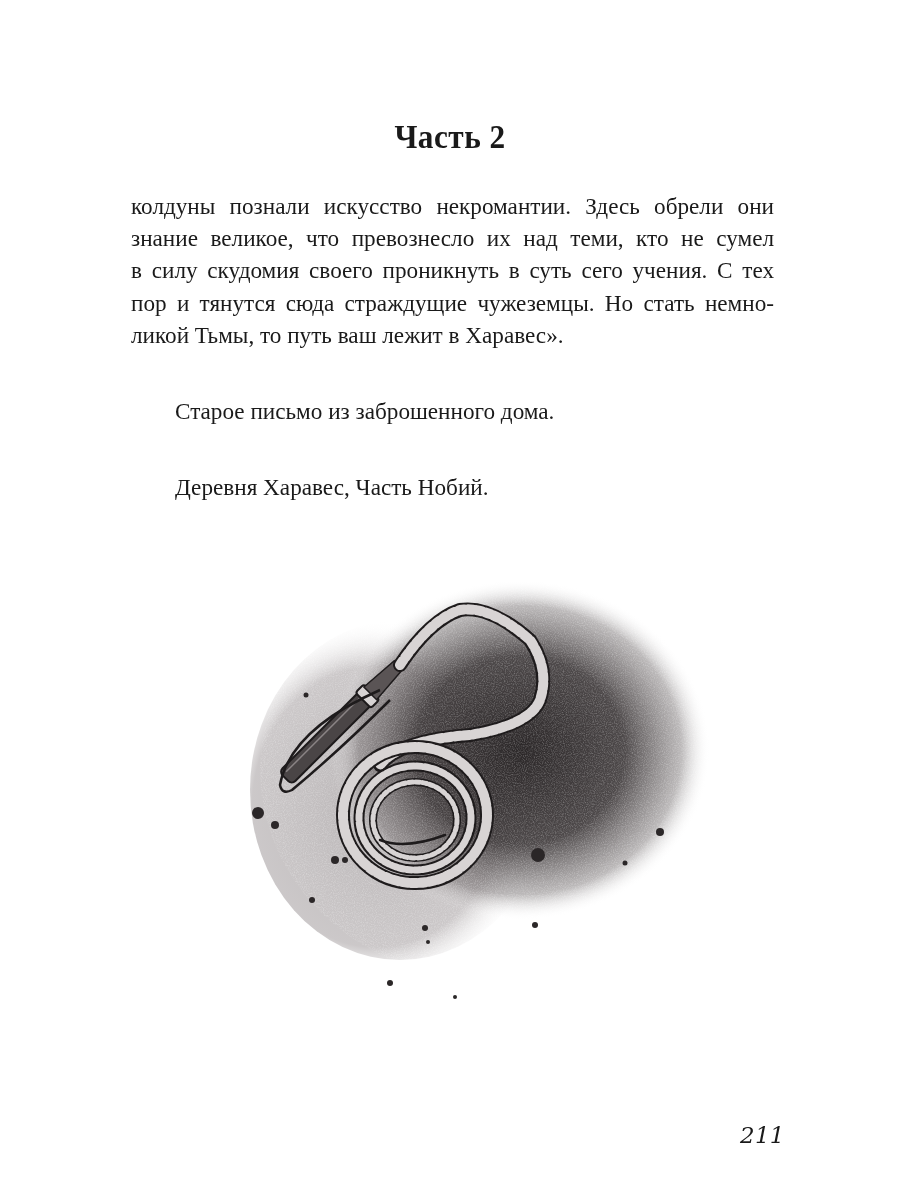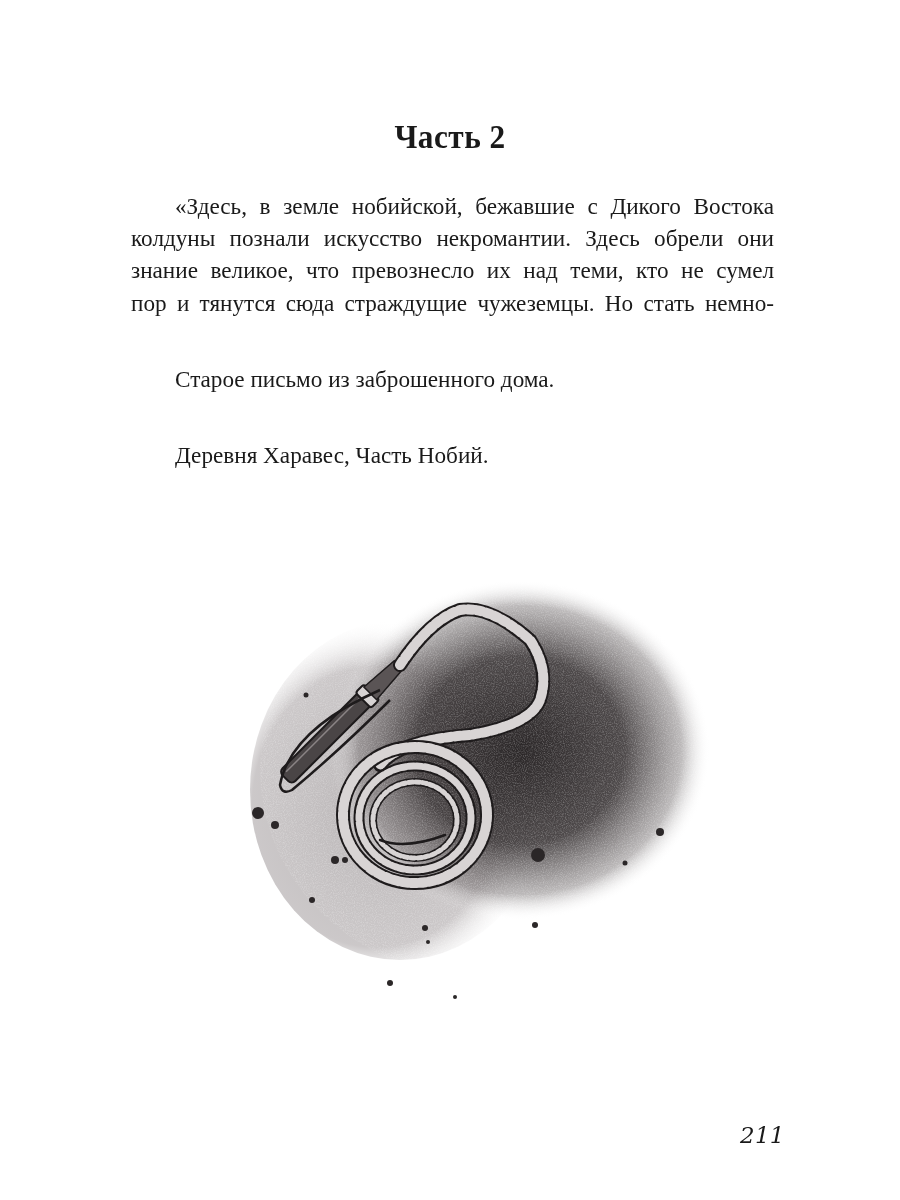--- a/index.html
+++ b/index.html
@@ -74,24 +74,25 @@
       font-style: italic;
     }
   </style>
 </head>
 <body>
 
 <h1 class="page-title">Часть 2</h1>
 
 <div class="body-text">
   <div class="para">
-    <span class="line first">«Здесь, в земле нобийской, бежавшие с Дикого Востока</span>
     <span class="line">колдуны познали искусство некромантии. Здесь обрели они</span>
     <span class="line">знание великое, что превознесло их над теми, кто не сумел</span>
+    <span class="line">в силу скудомия своего проникнуть в суть сего учения. С тех</span>
     <span class="line">пор и тянутся сюда страждущие чужеземцы. Но стать немно-</span>
+    <span class="line last">ликой Тьмы, то путь ваш лежит в Харавес».</span>
   </div>
   <span class="sig">Старое письмо из заброшенного дома.</span>
   <span class="sig">Деревня Харавес, Часть Нобий.</span>
 </div>
 
 <div class="illustration">
   <svg width="500" height="480" viewBox="0 0 500 480" xmlns="http://www.w3.org/2000/svg">
     <defs>
       <radialGradient id="light" cx="0.42" cy="0.55" r="0.55">
         <stop offset="0" stop-color="#b9b5b6" stop-opacity="1"></stop>

